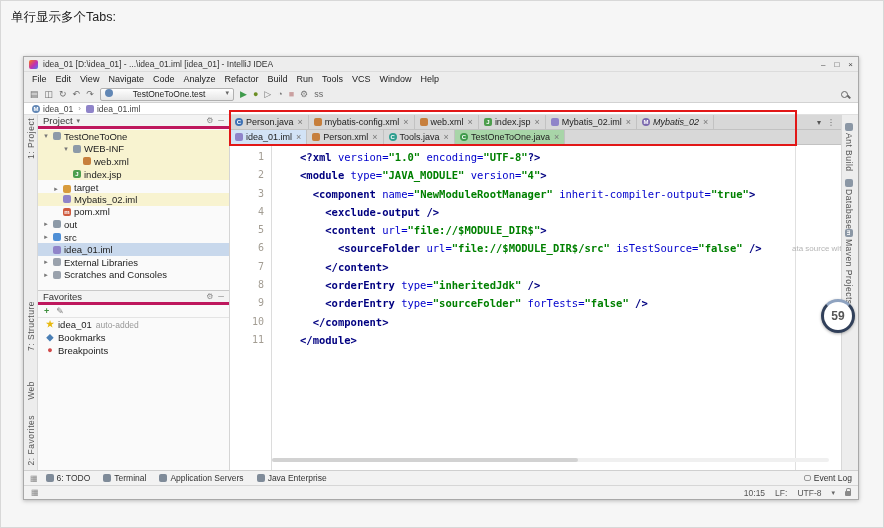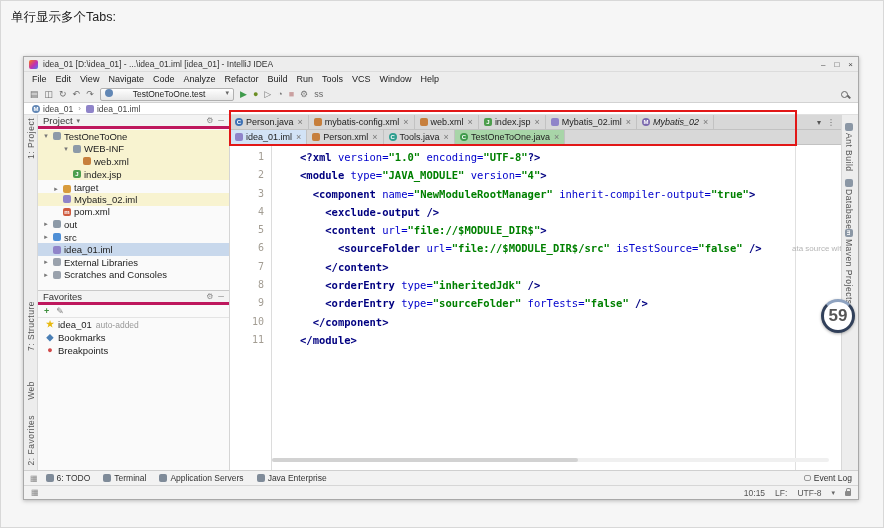--- a/index.html
+++ b/index.html
@@ -87,21 +87,21 @@
   .bubble { width: 7px; height: 6px; border: 1px solid #999; border-radius: 2px; flex: none; }
 
   .sbar { height: 14px; flex: none; display: flex; align-items: center; gap: 10px; padding: 0 7px; background: #f2f2f2; border-top: 1px solid #d6d6d6; font-size: 8.5px; color: #555; }
   .lock { width: 6px; height: 5px; background: #8a8a8a; position: relative; border-radius: 1px; margin-top: 2px; }
   .lock::before { content: ""; position: absolute; top: -3px; left: 1px; width: 3px; height: 3px; border: 1px solid #8a8a8a; border-bottom: none; border-radius: 2px 2px 0 0; }
 
   .redbox { position: absolute; left: 205px; top: 53px; width: 568px; height: 36px; border: 2px solid #e21717; z-index: 40; pointer-events: none; }
 
   .badge { position: absolute; left: 820px; top: 298px; width: 34px; height: 34px; border-radius: 50%; background: #fff;
            border: 3px solid #31405a; border-top-color: #8fa3c0; display: flex; align-items: center; justify-content: center;
-           font-size: 17px; font-weight: bold; color: #555; z-index: 60; box-shadow: 0 1px 3px rgba(0,0,0,.3); }
+           font-size: 12px; font-weight: bold; color: #555; z-index: 60; box-shadow: 0 1px 3px rgba(0,0,0,.3); }
 
   .ic { width: 8px; height: 8px; border-radius: 2px; display: inline-flex; align-items: center; justify-content: center;
         font-size: 6px; font-weight: bold; color: #fff; flex: none; background: #9aa2ad; line-height: 1; }
   .ic-class, .ic-module { border-radius: 50%; }
   .ic-star, .ic-bookmark, .ic-breakpoint { background: transparent !important; font-size: 9px; }
   .cfgic { background: #6287b5; }
 </style>
 </head>
 <body>
 

